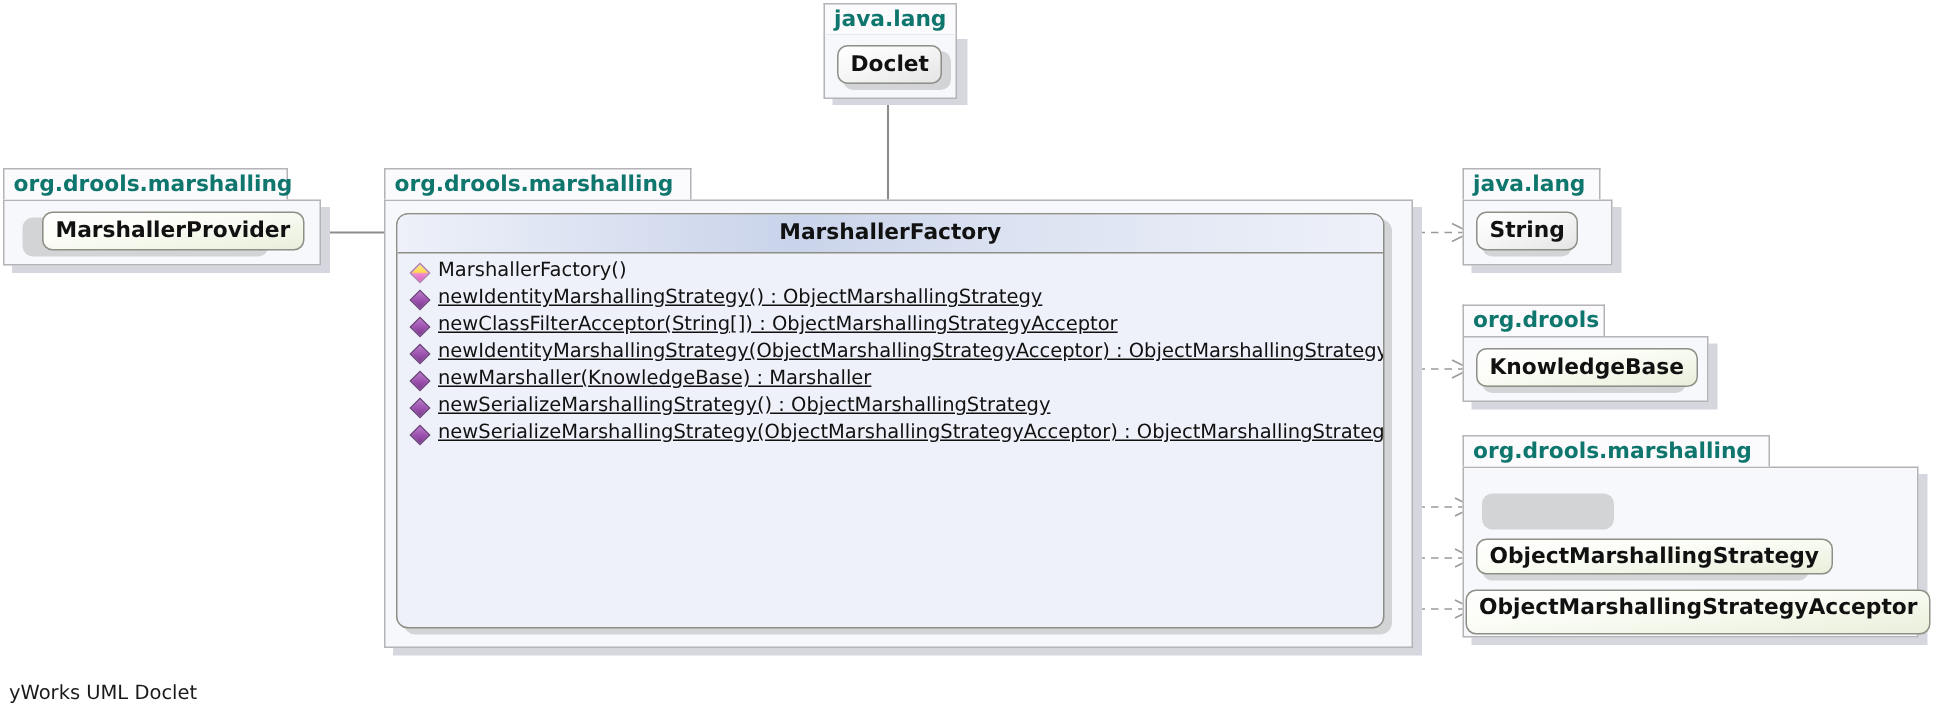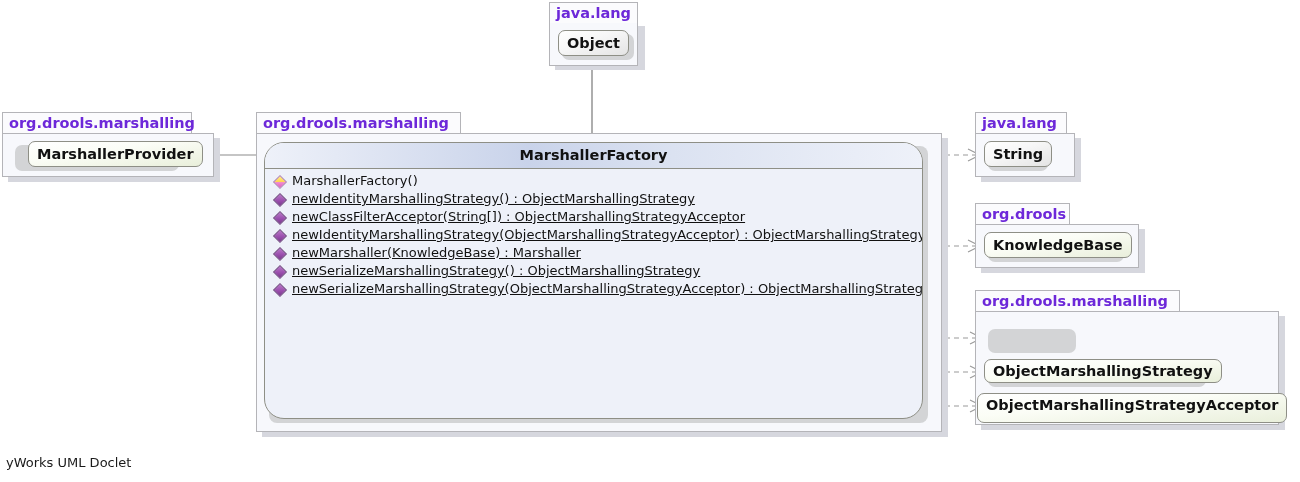--- a/index.html
+++ b/index.html
@@ -38,21 +38,21 @@
     position: absolute;
     left: 0; top: 0;
     height: 21px;
     background: #fbfbfd;
     border: 1px solid #b4b4b8;
     border-bottom: none;
     box-sizing: border-box;
     padding: 0 12px 0 6px;
     font-size: 14.5px;
     font-weight: bold;
-    color: #6d28d9;
+    color: #0f766e;
     line-height: 20px;
     white-space: nowrap;
     z-index: 3;
   }
   .pkg-body {
     position: absolute;
     left: 0;
     background: #f7f8fc;
     border: 1px solid #b4b4b8;
     box-sizing: border-box;
@@ -89,21 +89,21 @@
     background: #d3d4d6;
     border-radius: 7px;
     z-index: 3;
   }
 
   
   .classbox {
     position: absolute;
     box-sizing: border-box;
     border: 1px solid #8e8f86;
-    border-radius: 20px;
+    border-radius: 8px;
     background: #eef1f9;
     overflow: hidden;
     z-index: 4;
   }
   .classbox-shadow {
     position: absolute;
     background: #d3d4d6;
     border-radius: 8px;
     z-index: 3;
   }
@@ -196,21 +196,21 @@
 
     <line x1="918" y1="406" x2="980" y2="406" stroke="#9a9a9a" stroke-width="1.1" stroke-dasharray="5,4"></line>
     <polyline points="970,400 982,406 970,412" fill="none" stroke="#9a9a9a" stroke-width="1.1"></polyline>
   </svg>
 
   <div class="pkg" style="left:549px; top:2px; width:96px; height:68px;">
     <div class="pkg-shadow" style="left:6px; top:24px; width:90px; height:44px;"></div>
     <div class="pkg-body" style="top:20px; width:89px; height:44px;"></div>
     <div class="pkg-tab" style="width:89px;">java.lang</div>
     <div class="node-shadow" style="left:13px; top:32px; width:72px; height:26px;"></div>
-    <div class="node plain" style="left:9px; top:28px; height:26px; line-height:24px;">Object</div>
+    <div class="node plain" style="left:9px; top:28px; height:26px; line-height:24px;">Doclet</div>
   </div>
 
   <div class="pkg" style="left:2px; top:112px; width:218px; height:70px;">
     <div class="pkg-shadow" style="left:6px; top:26px; width:212px; height:44px;"></div>
     <div class="pkg-body" style="top:21px; width:212px; height:44px;"></div>
     <div class="pkg-tab" style="width:190px;">org.drools.marshalling</div>
     <div class="node-shadow" style="left:13px; top:33px; width:164px; height:26px;"></div>
     <div class="node iface" style="left:26px; top:29px; height:26px; line-height:24px;">MarshallerProvider</div>
   </div>
 

